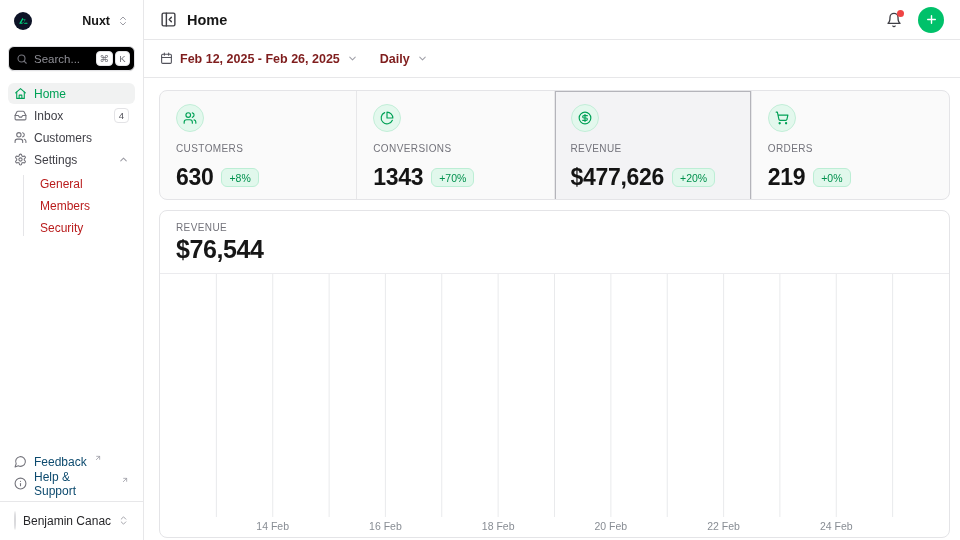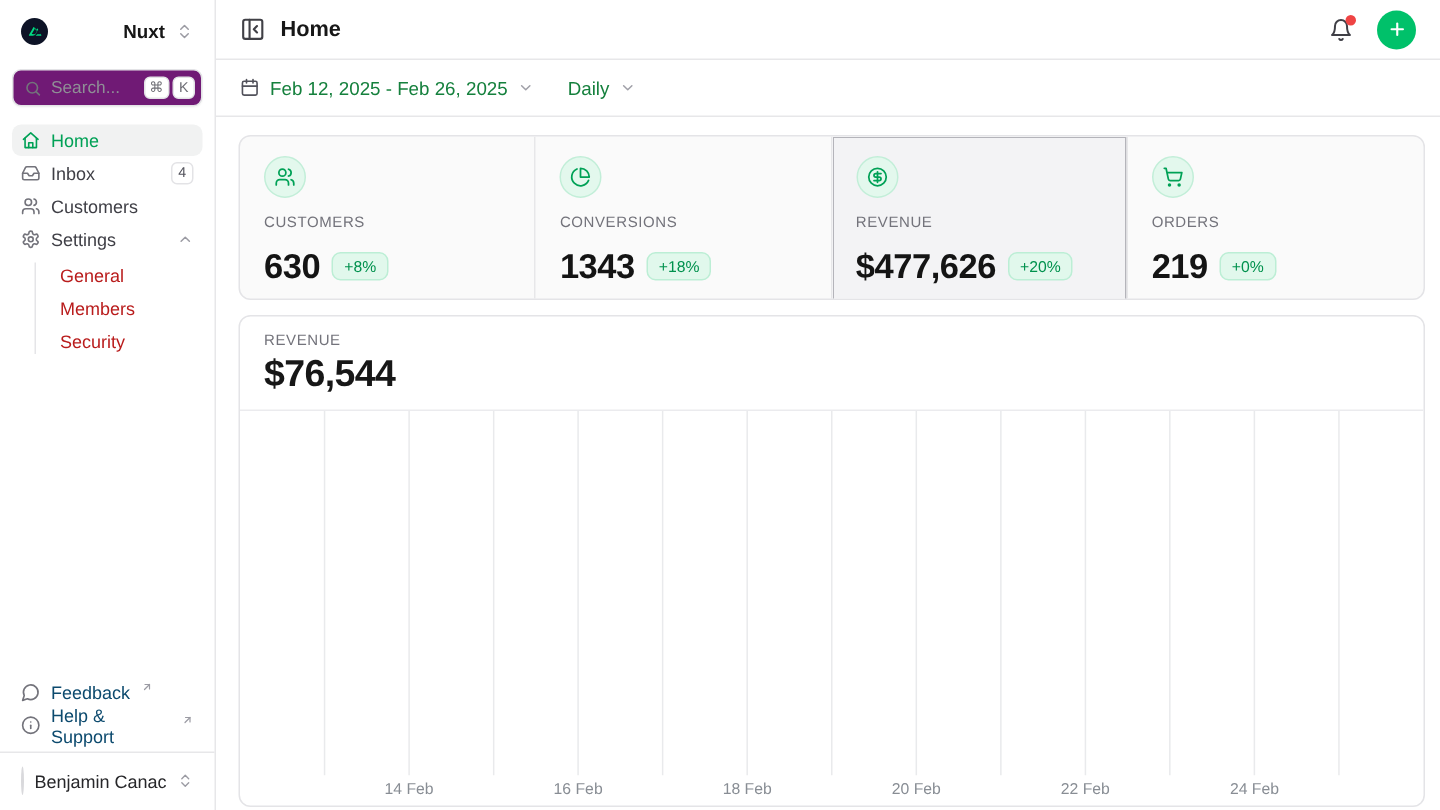--- a/index.html
+++ b/index.html
@@ -13,21 +13,21 @@
 
   
   .sidebar { width:144px; min-width:144px; border-right:1px solid #e7e7e9;
              display:flex; flex-direction:column; padding:10px 8px 8px; }
   .ws-row { display:flex; align-items:center; gap:7px; padding:2px 6px 2px 6px; border-radius:6px; cursor:pointer; }
   .ws-logo { width:18px; height:18px; border-radius:50%; background:#0d1326; display:flex; align-items:center; justify-content:center; }
   .ws-name { font-size:12.5px; font-weight:600; flex:1;text-align:right; }
   .updown { color:#9b9ba3; }
 
   .search-box { margin-top:14px; height:25px; border:1px solid #e3e3e6; border-radius:6px;
-                background:#701a75; display:flex; align-items:center; padding:0 4px 0 7px; gap:6px;
+                background:#000000; display:flex; align-items:center; padding:0 4px 0 7px; gap:6px;
                 box-shadow:0 1px 1px rgba(0,0,0,0.03); cursor:text; }
   .search-box .ph { color:#8f8f96; font-size:11.5px; flex:1; }
   .kbd-group { display:flex; gap:2px; }
   .kbd { min-width:15px; height:15px; border:1px solid #e3e3e6; border-radius:4px; background:#fff;
          font-size:9.5px; color:#6f6f76; display:flex; align-items:center; justify-content:center; padding:0 3px; }
 
   .nav { margin-top:12px; display:flex; flex-direction:column; gap:1px; }
   .nav-item { display:flex; align-items:center; gap:7px; height:21px; padding:0 6px; border-radius:6px;
               color:#3f3f46; font-weight:500; cursor:pointer; }
   .nav-item .nicon { color:#73737b; display:flex; }
@@ -58,21 +58,21 @@
   .main { flex:1; display:flex; flex-direction:column; min-width:0; }
   .topbar { height:40px; border-bottom:1px solid #e7e7e9; display:flex; align-items:center; padding:0 16px; }
   .panel-toggle { color:#404046; display:flex; cursor:pointer; margin-right:10px; }
   .page-title { font-size:14.5px; font-weight:600; flex:1; }
   .bell-btn { position:relative; color:#3f3f46; display:flex; cursor:pointer; margin-right:16px; }
   .bell-dot { position:absolute; top:-2px; right:-2px; width:7px; height:7px; border-radius:50%; background:#ef4444; }
   .plus-btn { width:26px; height:26px; border-radius:50%; background:#00c16a; color:#fff;
               display:flex; align-items:center; justify-content:center; cursor:pointer; border:none; }
 
   .toolbar { height:38px; border-bottom:1px solid #e7e7e9; display:flex; align-items:center; padding:0 16px; gap:22px; }
-  .tool-btn { display:flex; align-items:center; gap:7px; cursor:pointer; color:#15803d; font-weight:400; font-size:12.5px; }
+  .tool-btn { display:flex; align-items:center; gap:7px; cursor:pointer; color:#7f1d1d; font-weight:700; font-size:12.5px; }
   .tool-btn .ticon { color:#52525b; display:flex; }
   .tool-btn .chev { color:#a0a0a8; display:flex; }
 
   .content { padding:12px 10px 0 15px; flex:1; display:flex; flex-direction:column; }
 
   .stats-row { display:grid; grid-template-columns:repeat(4,1fr); border:1px solid #e4e4e7; border-radius:8px;
                background:#fafafa; height:110px; overflow:hidden; }
   .stat-card { padding:13px 16px; border-right:1px solid #e7e7e9; cursor:pointer; }
   .stat-card:last-child { border-right:none; }
   .stat-card.selected { background:#f3f3f5; box-shadow:inset 0 0 0 1px #b4b4ba; }
@@ -302,21 +302,21 @@
         <div class="stat-card">
           <div class="stat-icon">
             <svg width="14" height="14" viewBox="0 0 24 24" fill="none" stroke="currentColor" stroke-width="2" stroke-linecap="round" stroke-linejoin="round">
               <path d="M21.21 15.89A10 10 0 1 1 8 2.83"></path>
               <path d="M22 12A10 10 0 0 0 12 2v10z"></path>
             </svg>
           </div>
           <div class="stat-label">CONVERSIONS</div>
           <div class="stat-value-row">
             <span class="stat-value">1343</span>
-            <span class="delta-badge">+18%</span>
+            <span class="delta-badge">+70%</span>
           </div>
         </div>
         <div class="stat-card selected">
           <div class="stat-icon">
             <svg width="14" height="14" viewBox="0 0 24 24" fill="none" stroke="currentColor" stroke-width="2" stroke-linecap="round" stroke-linejoin="round">
               <circle cx="12" cy="12" r="10"></circle>
               <path d="M16 8h-6a2 2 0 0 0 0 4h4a2 2 0 0 1 0 4H8"></path>
               <path d="M12 18V6"></path>
             </svg>
           </div>

